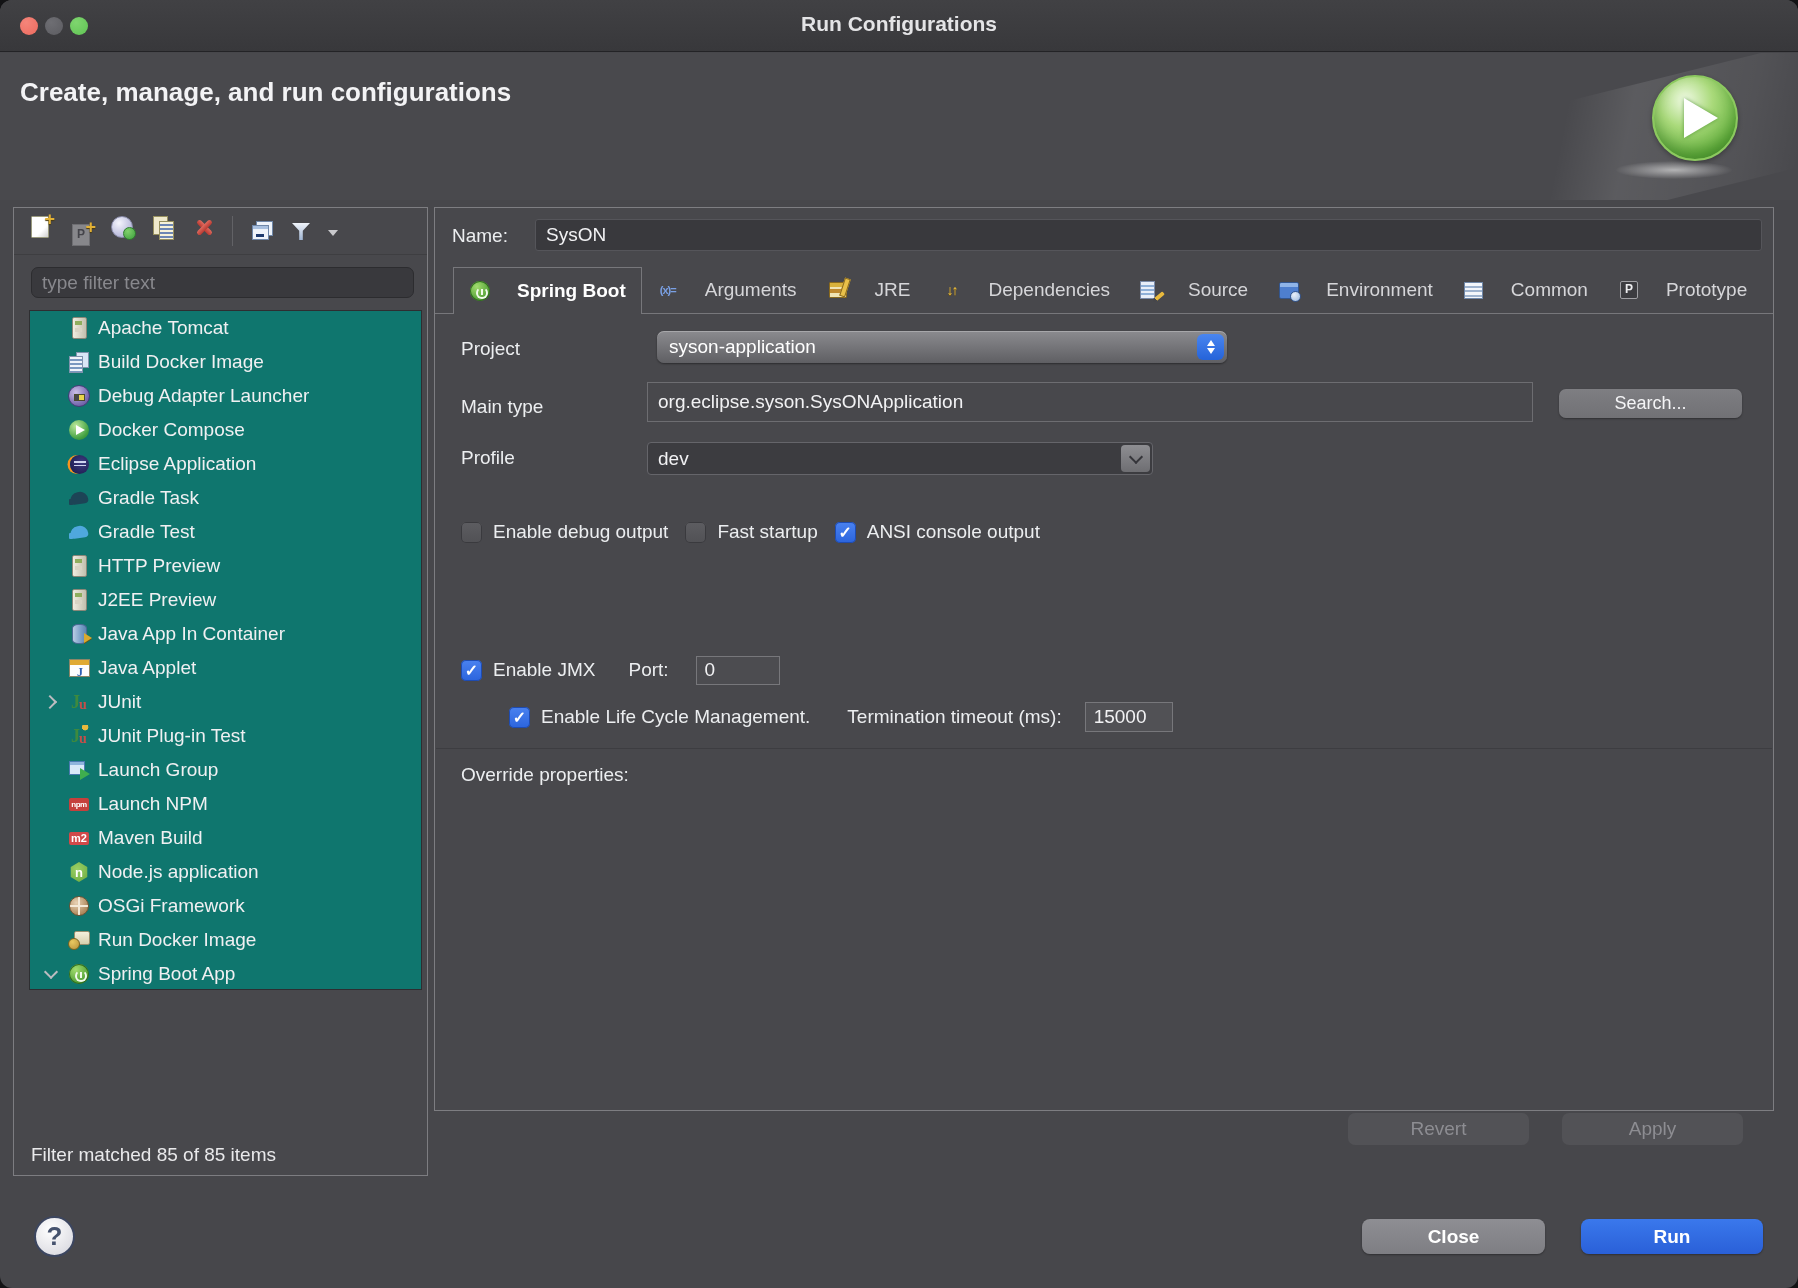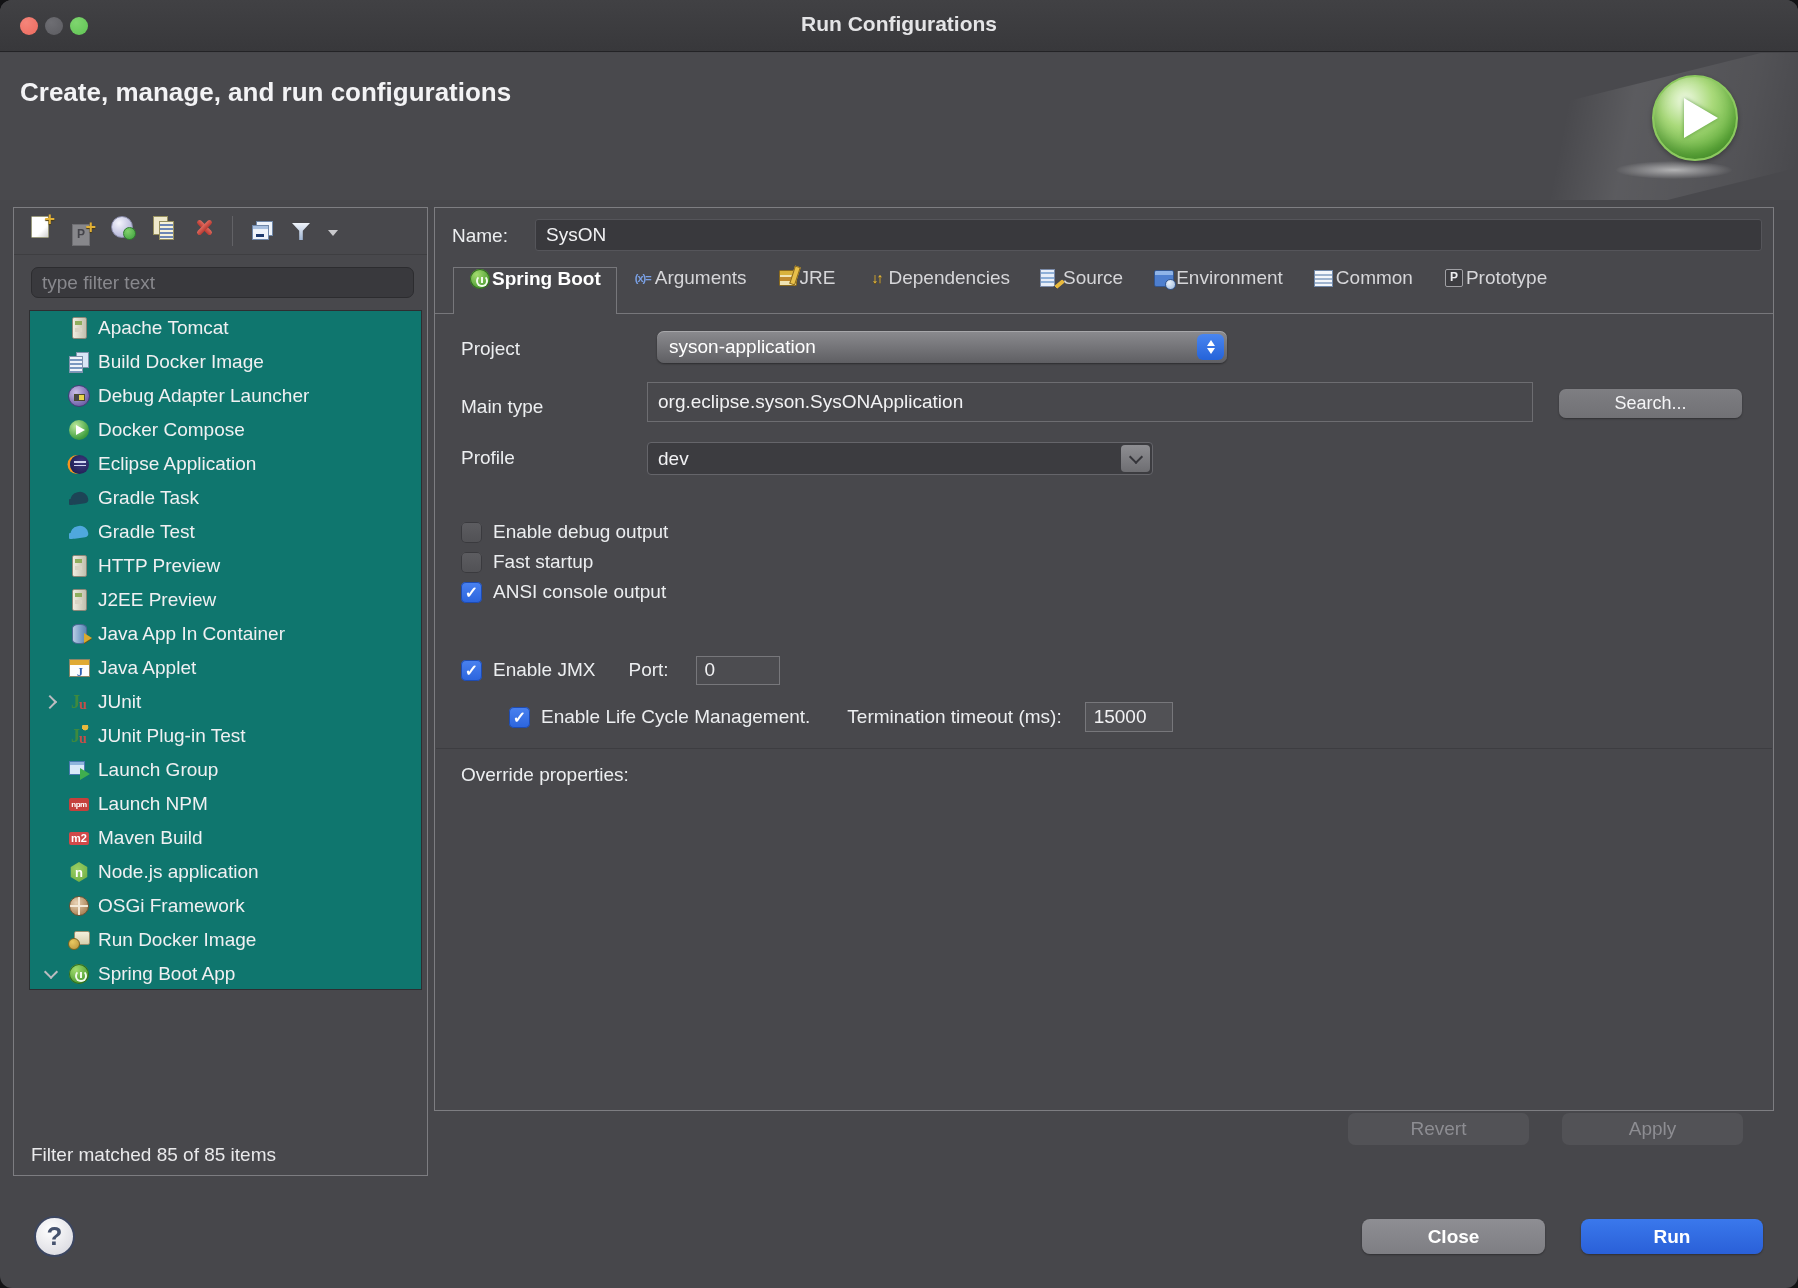--- a/index.html
+++ b/index.html
@@ -118,21 +118,21 @@
   .exp[data-exp="open"]::before{transform:rotate(45deg);margin-top:-4px;}
   .exp[data-exp="none"]::before{display:none;}
   .tlabel{margin-left:8px;}
   .tree-status{position:absolute;left:17px;bottom:9px;font-size:19px;color:#e9e9eb;}
 
   
   .name-label{position:absolute;left:17px;top:17px;font-size:19px;color:#eceef0;}
   .name-input{position:absolute;left:100px;right:11px;top:11px;height:32px;background:#39393d;border:1px solid #55555a;border-radius:3px;color:#f2f2f4;font-size:19px;padding:0 10px;outline:none;}
 
   .tabs{position:absolute;left:0;right:0;top:59px;height:47px;display:flex;align-items:stretch;padding-left:18px;border-bottom:1px solid #77777b;}
-  .tab{display:flex;align-items:flex-start;gap:1px;padding:0 15px;font-size:19px;color:#d6d6d9;cursor:default;}
+  .tab{display:flex;align-items:center;gap:26px;padding:0 15px;font-size:19px;color:#d6d6d9;cursor:default;}
   .tab[data-active="true"]{background:#48484c;border:1px solid #77777b;border-bottom:none;margin-bottom:-1px;color:#ffffff;font-weight:bold;}
 
   .flabel{position:absolute;font-size:19px;color:#eceef0;}
   .select{position:absolute;left:222px;top:123px;width:570px;height:32px;border-radius:7px;background:linear-gradient(#8b8b8f,#5f5f63);box-shadow:0 1px 2px rgba(0,0,0,.4),inset 0 1px 0 rgba(255,255,255,.25);display:flex;align-items:center;padding-left:12px;color:#ffffff;font-size:19px;cursor:default;}
   .select-cap{position:absolute;right:3px;top:3px;width:27px;height:26px;border-radius:6px;background:linear-gradient(#4a86f0,#2563d9);display:flex;flex-direction:column;align-items:center;justify-content:center;gap:2px;}
   .select-cap i{width:0;height:0;border:4.5px solid transparent;}
   .select-cap .up{border-bottom:6px solid #fff;margin-top:-3px;}
   .select-cap .down{border-top:6px solid #fff;margin-bottom:-3px;}
 
   .text-field{position:absolute;background:#48484c;border:1px solid #6d6d71;color:#f2f2f4;font-size:19px;padding:12px 10px;outline:none;}
@@ -140,21 +140,21 @@
   .search-btn{position:absolute;left:1124px;top:181px;width:183px;height:29px;border-radius:7px;background:linear-gradient(#7e7e82,#717175);border:none;color:#f4f4f6;font-size:18px;box-shadow:0 1px 2px rgba(0,0,0,.35);}
 
   .combo{position:absolute;left:212px;top:234px;width:506px;height:33px;background:#3c3c40;border:1px solid #65656a;border-radius:4px;display:flex;align-items:center;padding-left:10px;color:#f2f2f4;font-size:19px;}
   .combo-btn{position:absolute;right:2px;top:2px;width:29px;height:27px;border-radius:4px;background:linear-gradient(#8e8e92,#6e6e72);display:flex;align-items:center;justify-content:center;}
   .combo-btn::before{content:"";width:8px;height:8px;border-right:2.5px solid #35353a;border-bottom:2.5px solid #35353a;transform:rotate(45deg);margin-top:-4px;}
 
   .cb{width:21px;height:21px;border-radius:5px;background:linear-gradient(#5d5d61,#515155);box-shadow:inset 0 0 0 1px #3a3a3e,inset 0 1px 0 rgba(255,255,255,.10);display:inline-flex;align-items:center;justify-content:center;flex:none;}
   .cb[data-checked="true"]{background:linear-gradient(#4a82f0,#2b64dd);box-shadow:inset 0 0 0 1px #1e4bb0;}
   .cb[data-checked="true"]::after{content:"✓";color:#fff;font-weight:bold;font-size:16px;}
   .cbrow{display:flex;align-items:center;gap:11px;font-size:19px;color:#eceef0;height:26px;}
-  .cbcol{position:absolute;display:flex;flex-direction:column;gap:4px;justify-content:space-between;}
+  .cbcol{position:absolute;display:flex;flex-direction:row;gap:17px;justify-content:space-between;}
   .cbcol.left{left:26px;top:311px;}
   .cbcol.right{left:678px;top:311px;}
 
   .jmx-row{position:absolute;left:26px;top:447px;height:30px;display:flex;align-items:center;gap:11px;font-size:19px;color:#eceef0;}
   .port-label{margin-left:22px;}
   .port-field{position:relative;width:84px;height:29px;margin-left:16px;background:#4c4c50;border:1px solid #77777b;color:#f2f2f4;font-size:19px;padding:0 8px;outline:none;}
   .lc-row{position:absolute;left:74px;top:494px;height:30px;display:flex;align-items:center;gap:11px;font-size:19px;color:#eceef0;}
   .timeout-label{margin-left:26px;}
   .timeout-field{position:relative;width:88px;height:30px;margin-left:12px;background:#515155;border:1px solid #77777b;color:#f2f2f4;font-size:19px;padding:0 8px;outline:none;}
 

